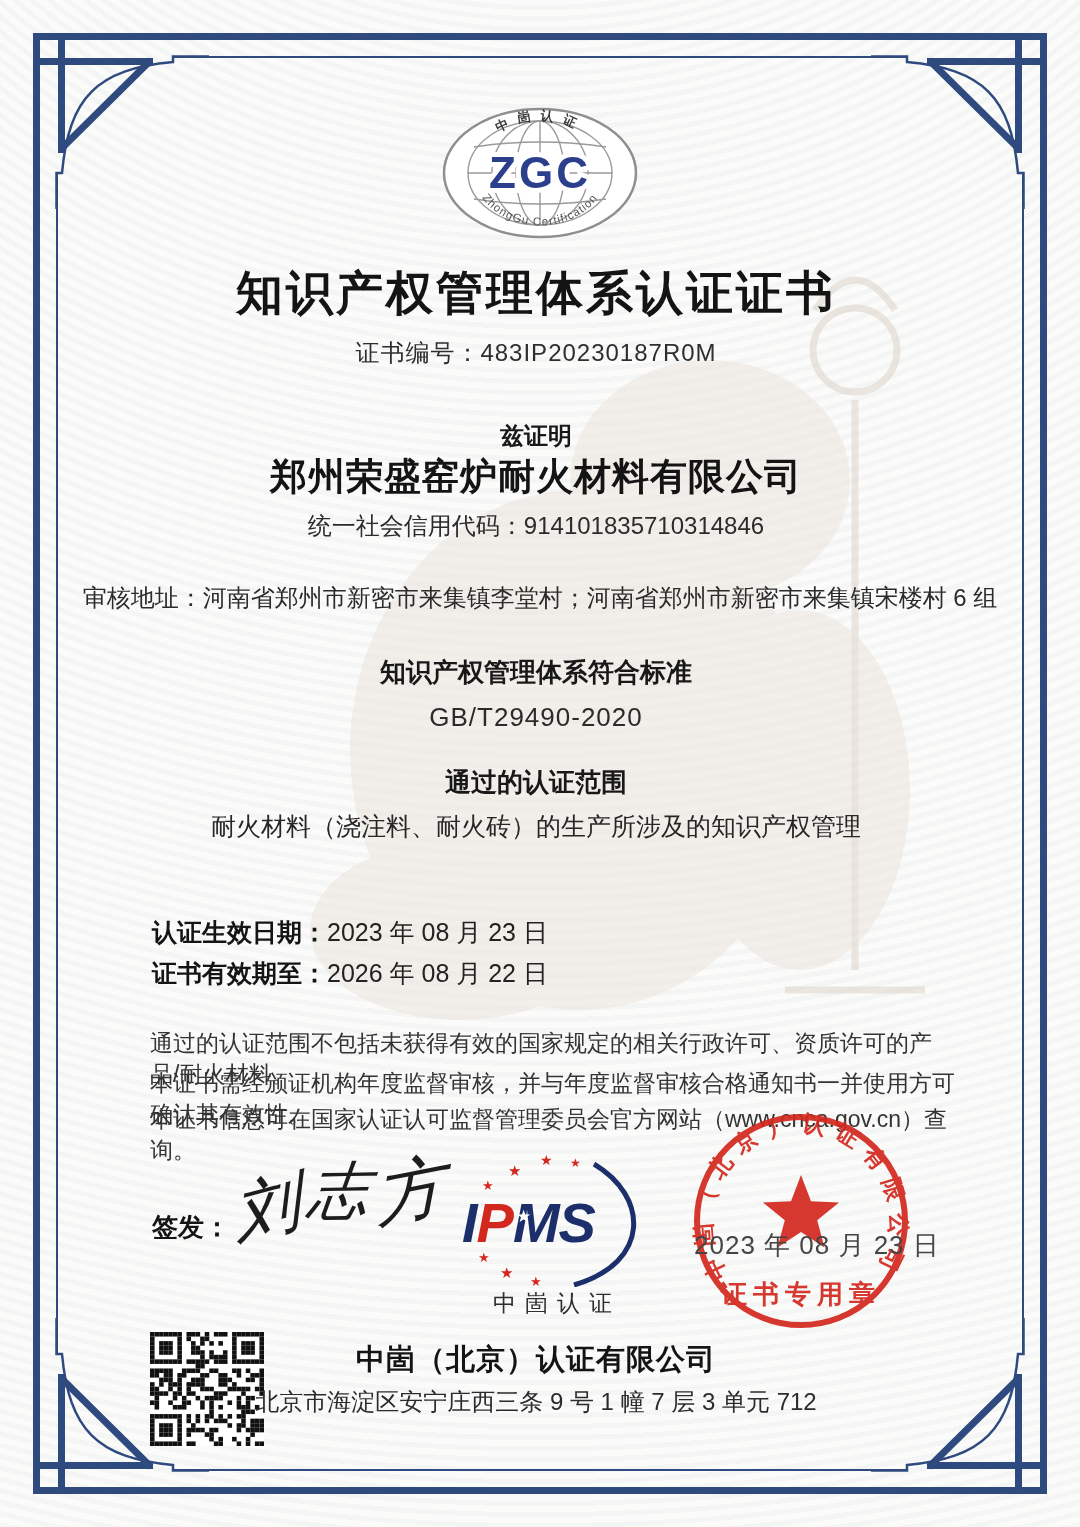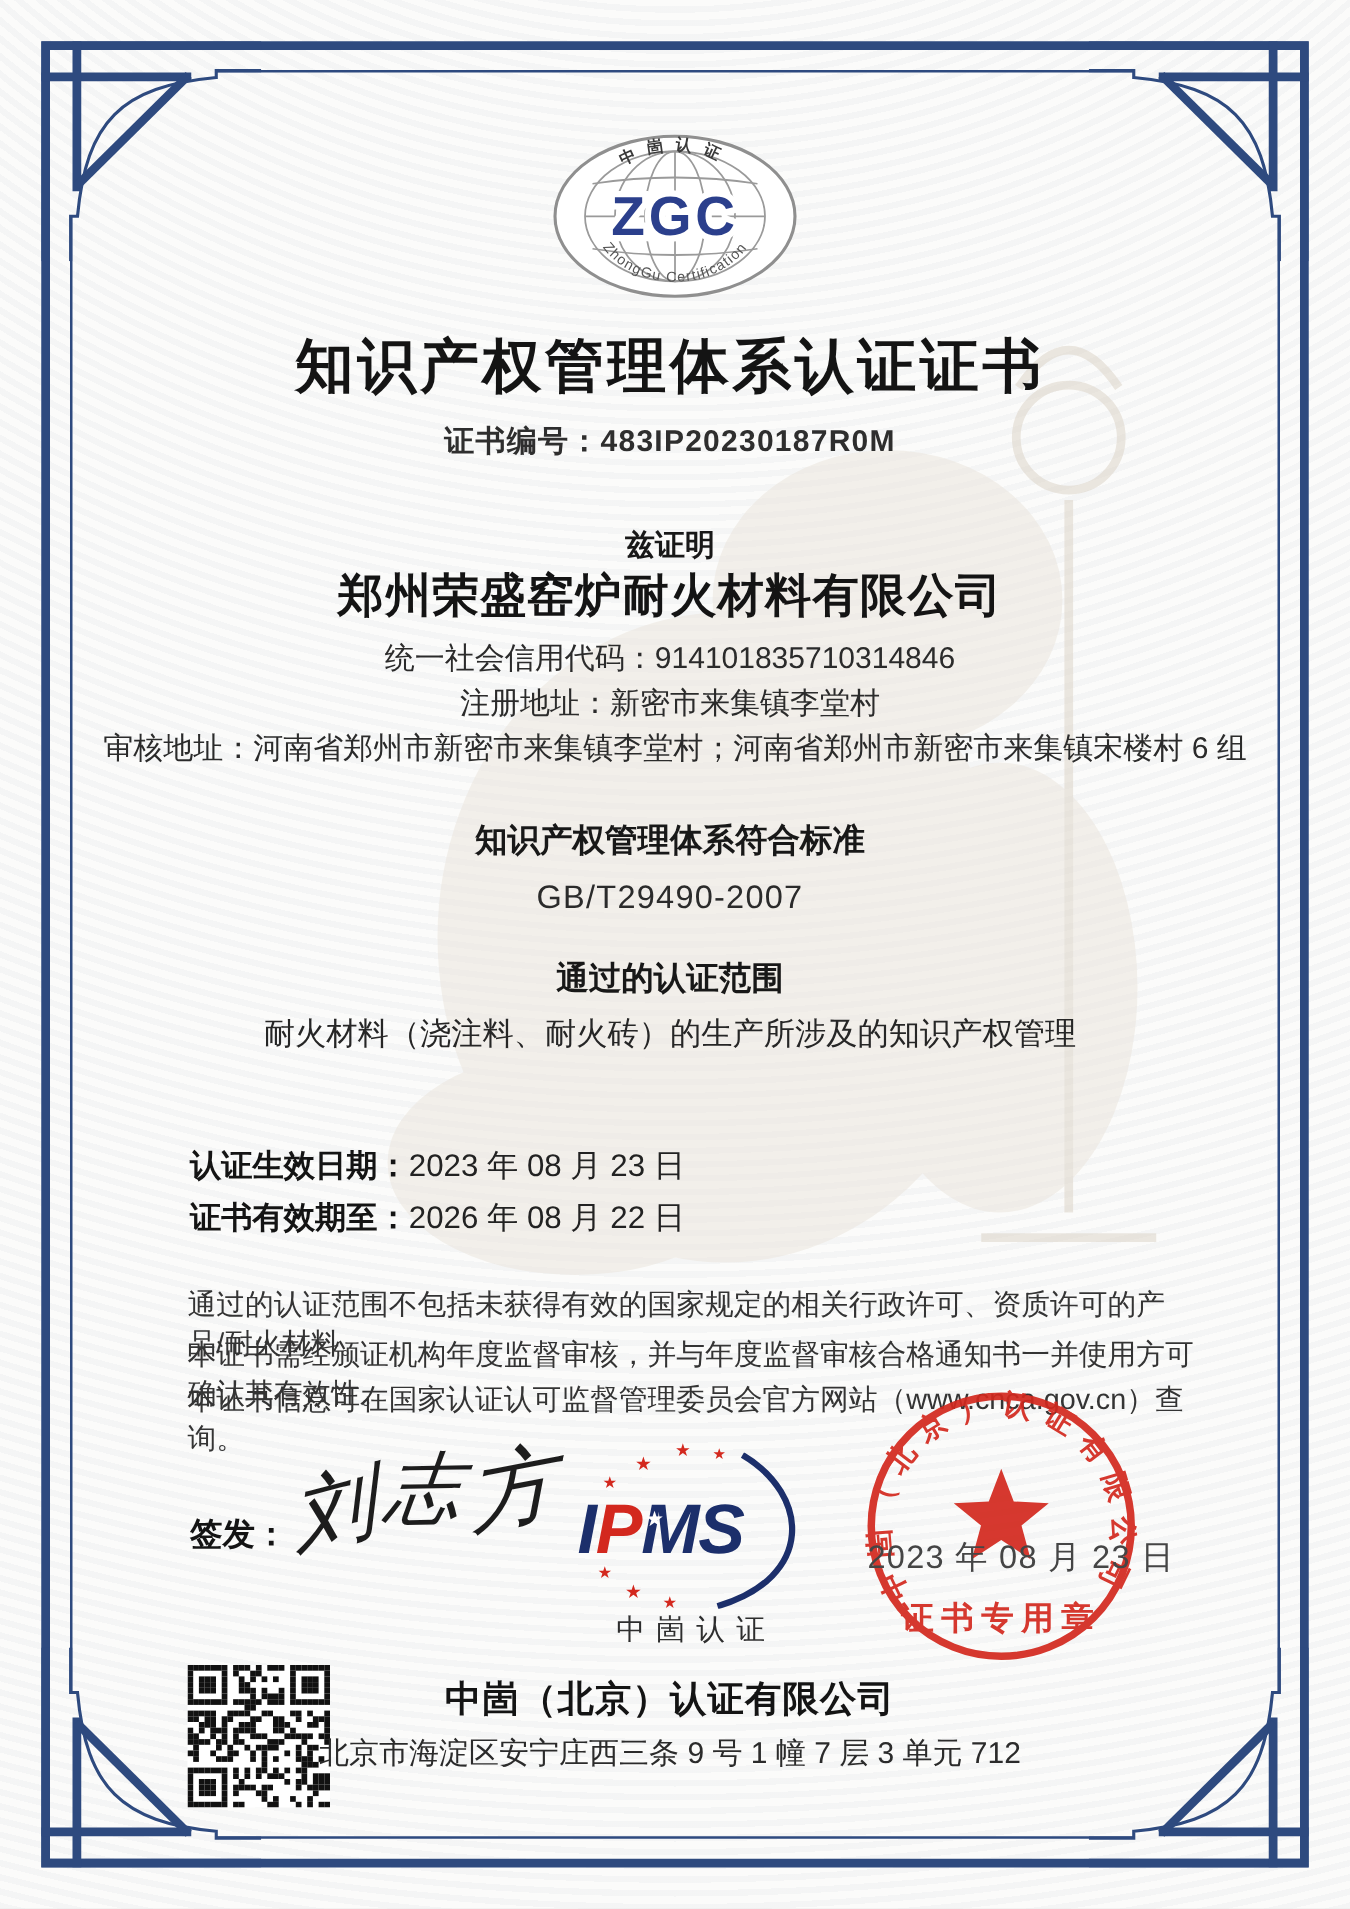--- a/index.html
+++ b/index.html
@@ -146,38 +146,35 @@
     <text font-size="13" font-weight="700" fill="#3a3a3a" letter-spacing="9">
       <textPath href="#arcTop" startOffset="50%" text-anchor="middle">中崮认证</textPath>
     </text>
     <text x="0" y="15" text-anchor="middle" font-size="44" font-weight="900" letter-spacing="3" fill="#2b3f8c" stroke="#ffffff" stroke-width="10" paint-order="stroke">ZGC</text>
     <text font-size="11.5" fill="#555555" letter-spacing="1">
       <textPath href="#arcBot" startOffset="50%" text-anchor="middle">ZhongGu Certification</textPath>
     </text>
   </svg>
 
   <div class="row title" style="top:262px;">知识产权管理体系认证证书</div>
-  <div class="row certno" style="top:337px;font-weight:bold;">
+  <div class="row certno" style="top:337px;">
     <span>证书编号：</span><span>483IP20230187R0M</span>
   </div>
 
   <div class="row small-bold" style="top:420px;">兹证明</div>
   <div class="row company-name" style="top:452px;">郑州荣盛窑炉耐火材料有限公司</div>
   <div class="row info" style="top:510px;">
     <span>统一社会信用代码：</span><span>914101835710314846</span>
   </div>
-  <div class="row info" style="top:546px;">
-    <span>注册地址：</span><span>新密市来集镇李堂村</span>
-  </div>
   <div class="row info" style="top:582px;left:70px;right:70px;">
     <span>审核地址：</span><span>河南省郑州市新密市来集镇李堂村；河南省郑州市新密市来集镇宋楼村 6 组</span>
   </div>
 
   <div class="row heading" style="top:655px;">知识产权管理体系符合标准</div>
-  <div class="row plain26" style="top:702px;">GB/T29490-2007</div>
+  <div class="row plain26" style="top:702px;">GB/T29490-2020</div>
 
   <div class="row scope-text" style="top:810px;">耐火材料（浇注料、耐火砖）的生产所涉及的知识产权管理</div>
   <div class="row heading" style="top:765px;">通过的认证范围</div>
 
   <div class="date-row" style="top:916px;">
     <b>认证生效日期：</b><span>2023 年 08 月 23 日</span>
   </div>
   <div class="date-row" style="top:957px;">
     <b>证书有效期至：</b><span>2026 年 08 月 22 日</span>
   </div>

